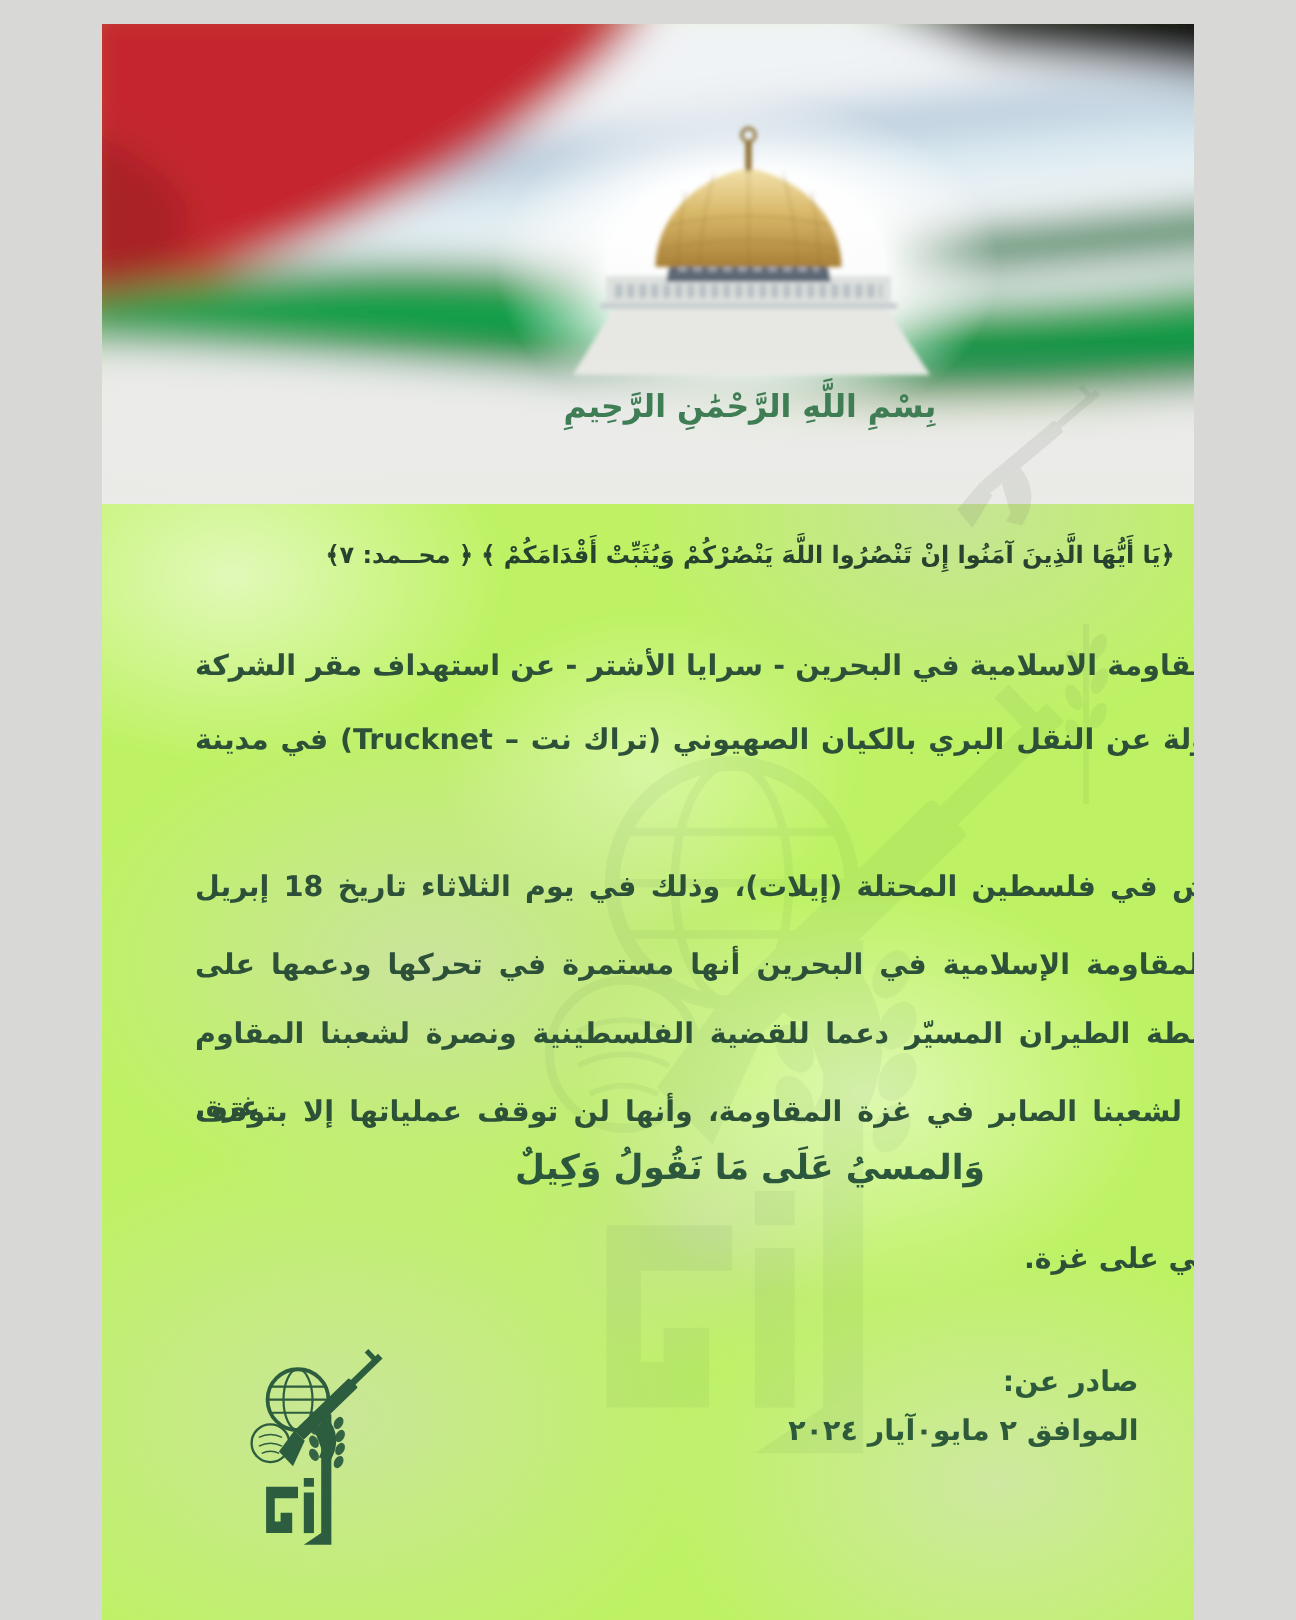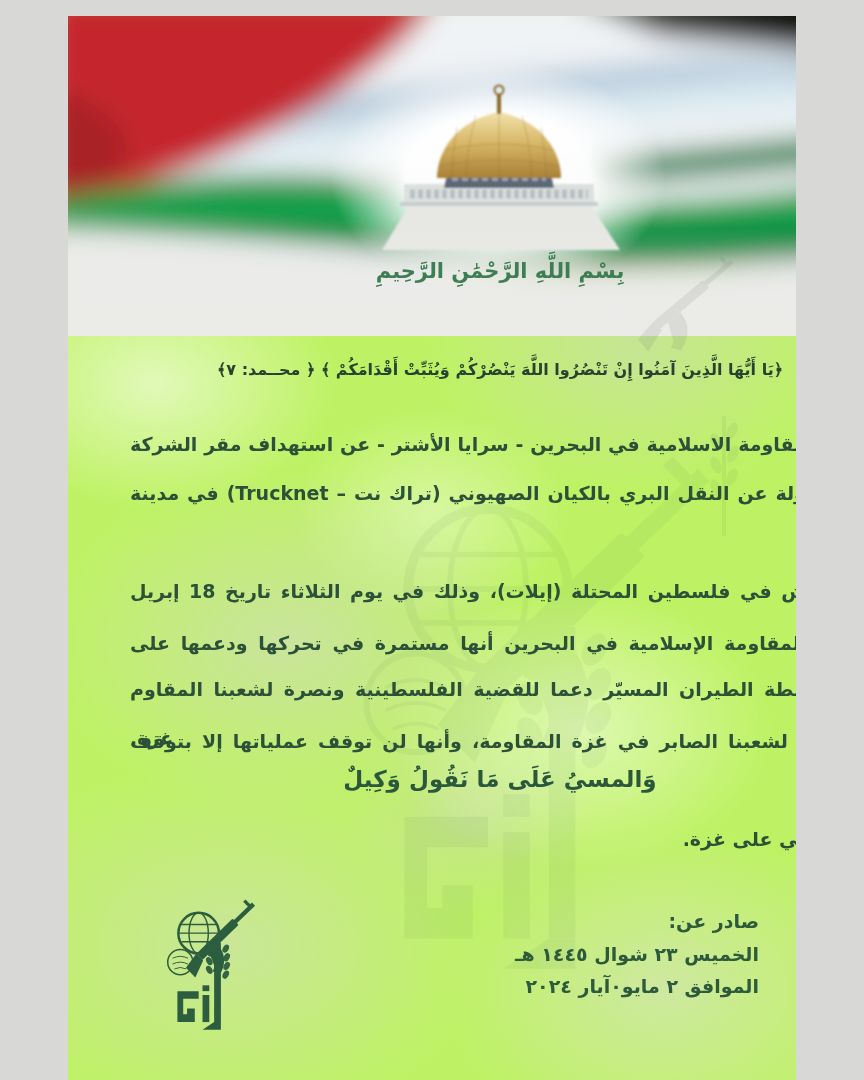--- a/index.html
+++ b/index.html
@@ -198,21 +198,20 @@
   <div class="abs arabic para para2">
     <div class="jline">وتؤكد المقاومة الإسلامية في البحرين أنها مستمرة في تحركها ودعمها على كافة</div>
     <div class="jline">الأصعدة لشعبنا الصابر في غزة المقاومة، وأنها لن توقف عملياتها إلا بتوقف العدوان</div>
     <div class="rline">الصهيوني على غزة.</div>
   </div>
 
   <div class="abs arabic center closing">وَالمسيُ عَلَى مَا نَقُولُ وَكِيلٌ</div>
 
   <div class="abs arabic footer">
     <div>صادر عن:</div>
-    <div>الخميس ٢٣ شوال ١٤٤٥ هـ</div>
     <div>الموافق ٢ مايو٠آيار ٢٠٢٤</div>
   </div>
 
   <div class="abs logo-wrap">
     <svg width="116" height="140" viewBox="0 0 120 140" aria-hidden="true">
       <use href="#emblem" width="120" height="140"></use>
     </svg>
   </div>
 
 </div>

